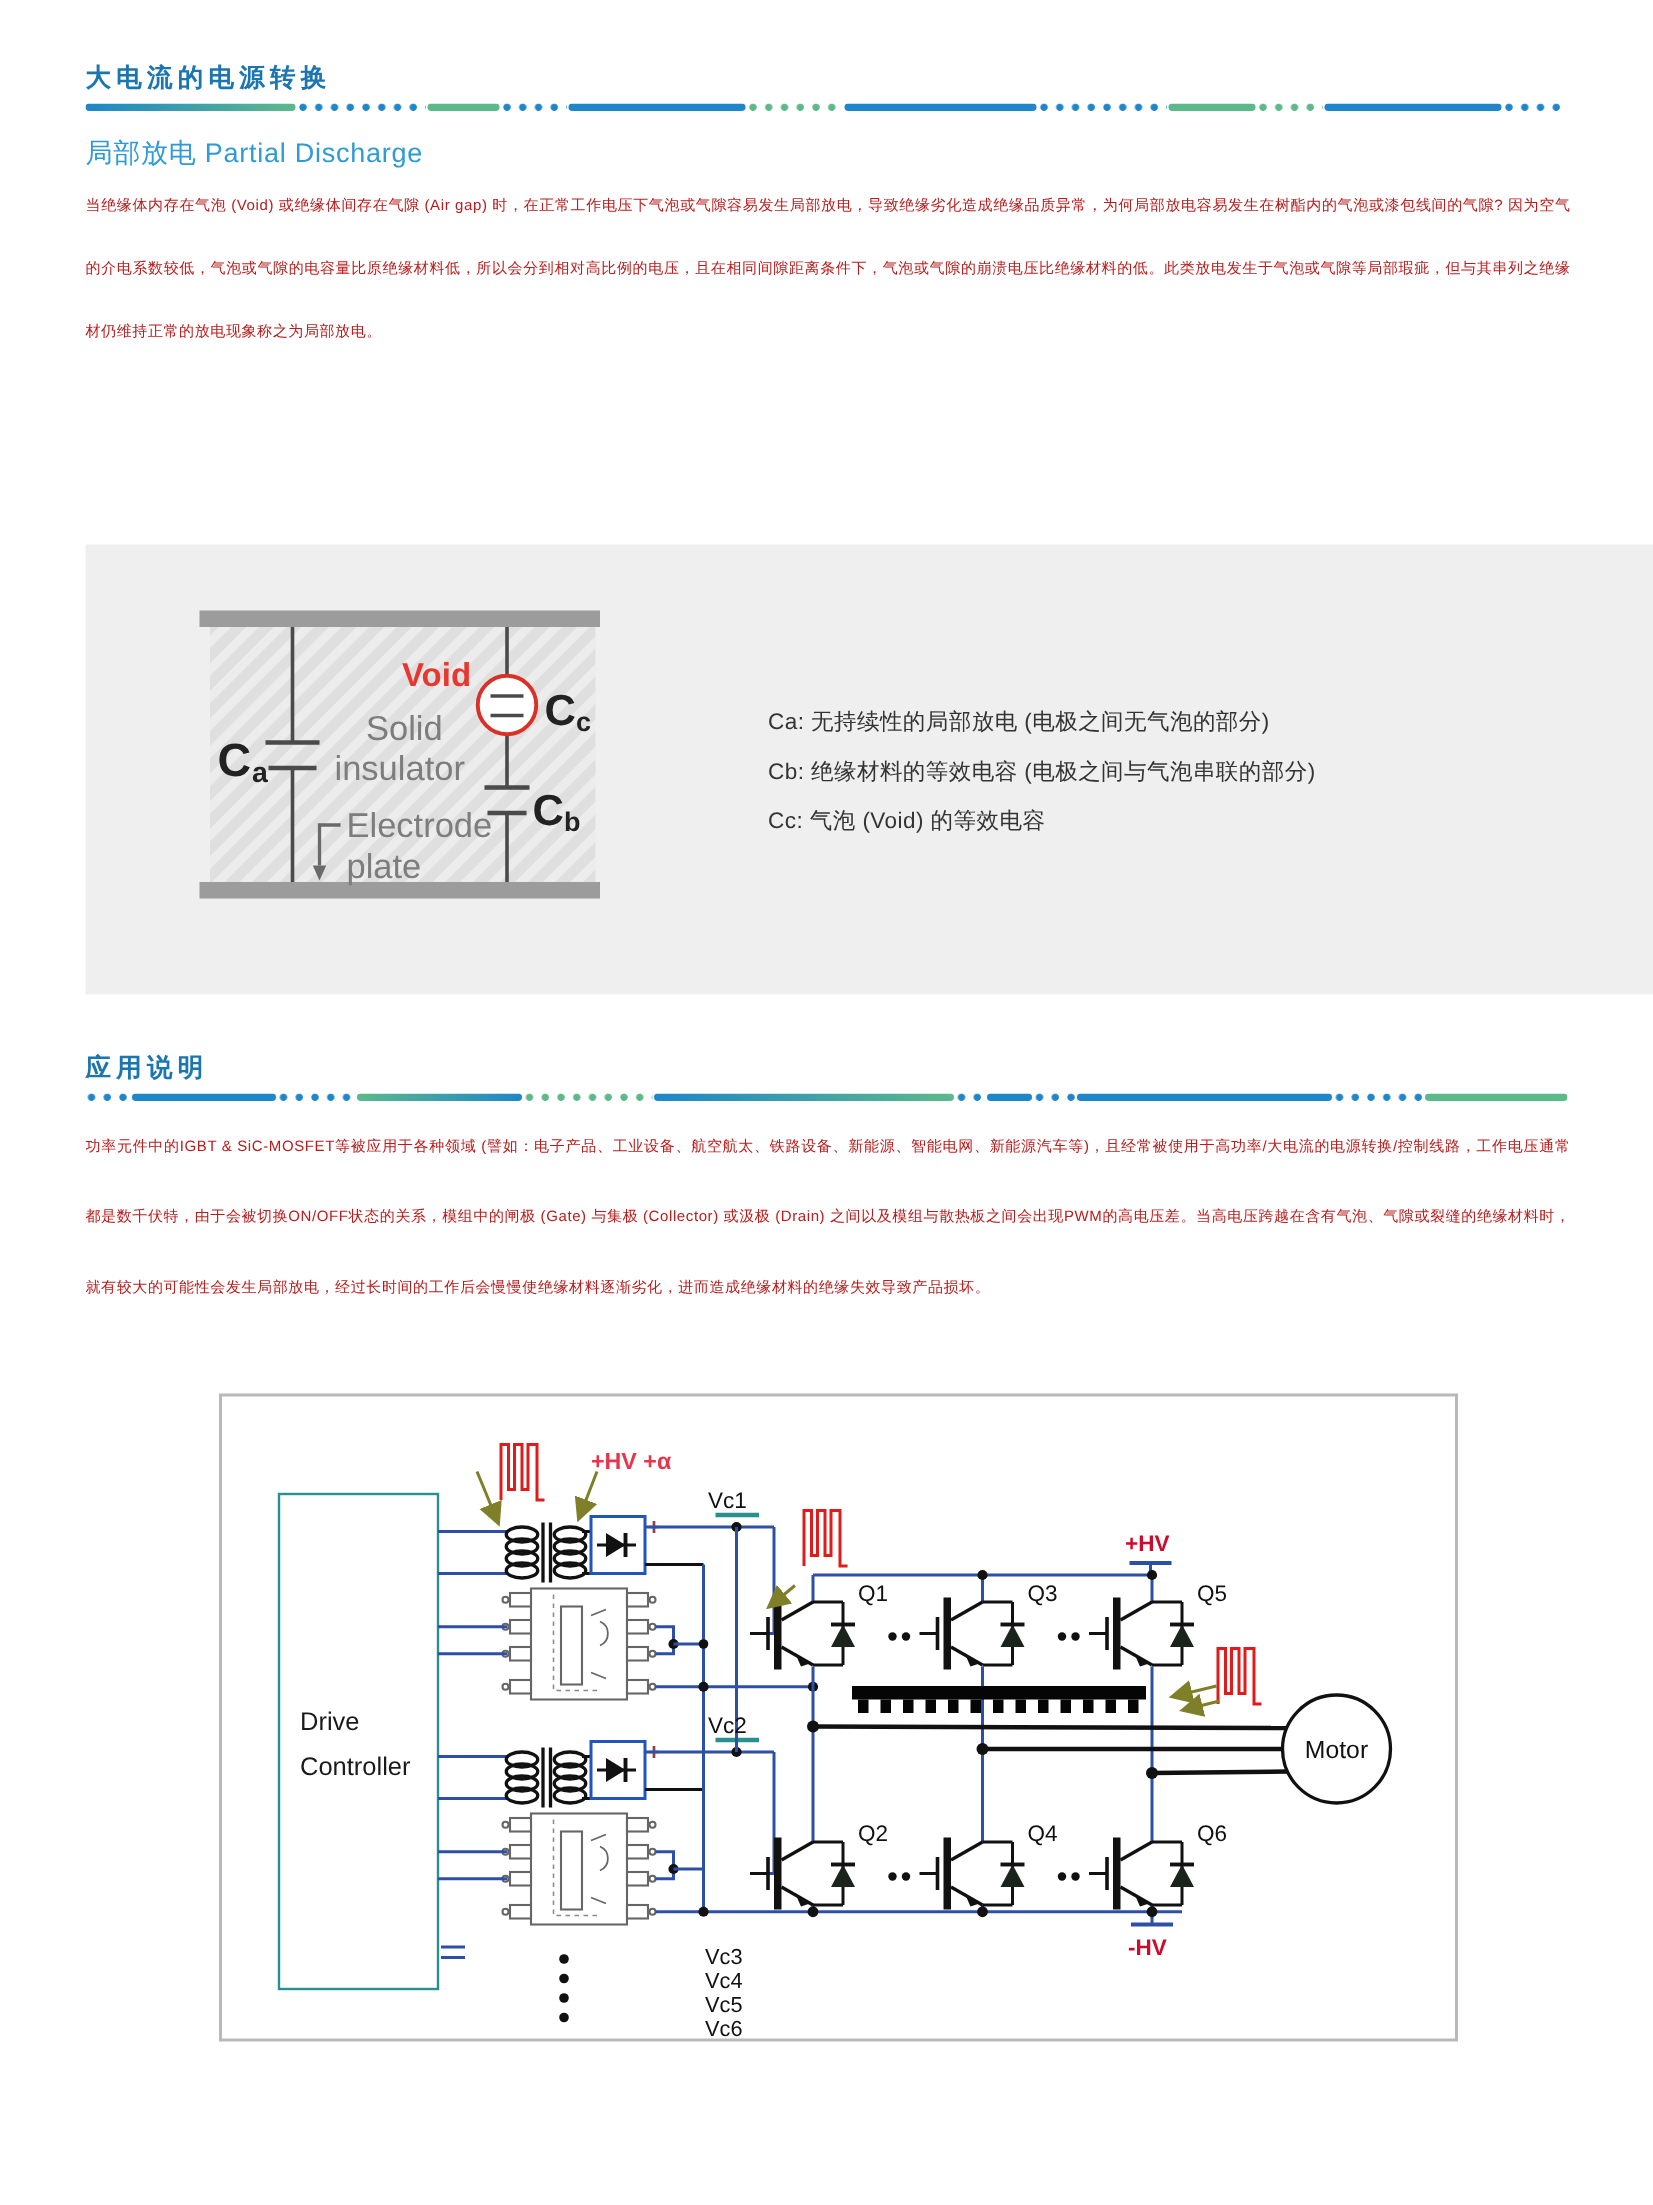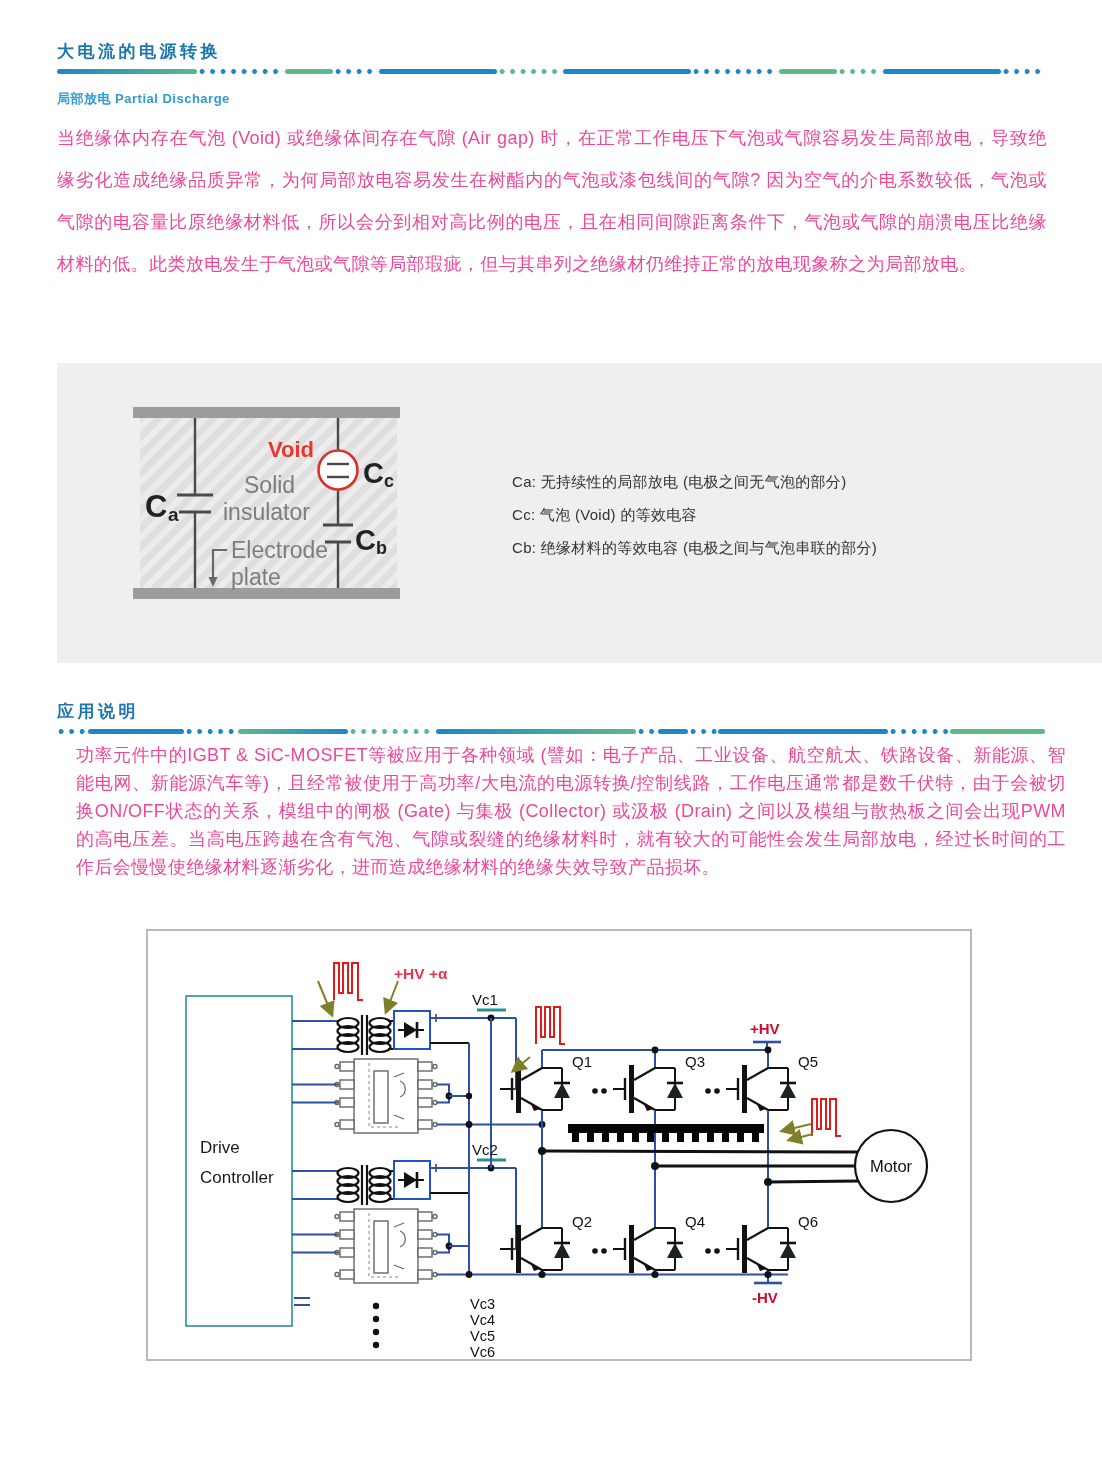--- a/index.html
+++ b/index.html
@@ -1,22 +1,22 @@
 <!DOCTYPE html>
 <html><head>
 <meta charset="utf-8">
 <style>
   html,body{margin:0;padding:0;background:#ffffff;}
   .page{position:relative;width:1102px;height:1470px;background:#fff;overflow:hidden;
         font-family:"Liberation Sans","DejaVu Sans",sans-serif;}
   .abs{position:absolute;}
   .h1{font-size:17px;font-weight:bold;color:#1b76b0;letter-spacing:3.5px;}
-  .h2{font-size:13px;font-weight:bold;color:#2f9bd5;letter-spacing:0.5px;}
-  .para{font-size:18px;color:#ec4899;line-height:42px;text-align:justify;letter-spacing:0.4px;}
-  .para2{line-height:28px;margin-left:19px;}
+  .h2{font-size:18px;font-weight:normal;color:#2f9bd5;letter-spacing:0.5px;}
+  .para{font-size:10px;color:#b91c1c;line-height:42px;text-align:justify;letter-spacing:0.4px;}
+  .para2{line-height:47px;}
   .divider{display:flex;align-items:center;gap:1px;height:5px;overflow:hidden;}
   .seg{display:inline-block;height:5px;border-radius:2.5px;flex:none;}
   .seg.blue{background:#1f86c9;}
   .seg.green{background:#5cb98a;}
   .seg.grad{background:linear-gradient(to right,#1f86c9,#5cb98a);}
   .seg.grad2{background:linear-gradient(to right,#5cb98a,#1f86c9);}
   .seg.dots-b{background-image:radial-gradient(circle at 4px 2.5px,#1f86c9 2.2px,rgba(0,0,0,0) 2.7px);
               background-size:10.5px 5px;background-repeat:repeat-x;border-radius:0;}
   .seg.dots-g{background-image:radial-gradient(circle at 4px 2.5px,#5cb98a 2.2px,rgba(0,0,0,0) 2.7px);
               background-size:10.5px 5px;background-repeat:repeat-x;border-radius:0;}
@@ -100,22 +100,22 @@
       <text x="228" y="150" font-size="29" font-weight="600" fill="#222">C</text>
       <text x="249" y="154" font-size="18" font-weight="600" fill="#222">b</text>
       <text x="117" y="93" font-size="23" fill="#7d7d7d">Solid</text>
       <text x="96" y="120" font-size="23" fill="#7d7d7d">insulator</text>
       <text x="104" y="158" font-size="23" fill="#7d7d7d">Electrode</text>
       <text x="104" y="185" font-size="23" fill="#7d7d7d">plate</text>
     </svg>
 
     <div class="abs legend" style="left:455px;top:102px;">
       <div>Ca: 无持续性的局部放电 (电极之间无气泡的部分)</div>
+      <div>Cb: 绝缘材料的等效电容 (电极之间与气泡串联的部分)</div>
       <div>Cc: 气泡 (Void) 的等效电容</div>
-      <div>Cb: 绝缘材料的等效电容 (电极之间与气泡串联的部分)</div>
     </div>
   </div>
 
   <div class="abs h1" style="left:57px;top:700px;">应用说明</div>
 
   <div class="abs divider" style="left:57px;top:729px;width:988px;">
     <span class="seg dots-b" style="width:30px"></span>
       <span class="seg blue" style="width:96px"></span>
       <span class="seg dots-b" style="width:52px"></span>
       <span class="seg grad2" style="width:110px"></span>

